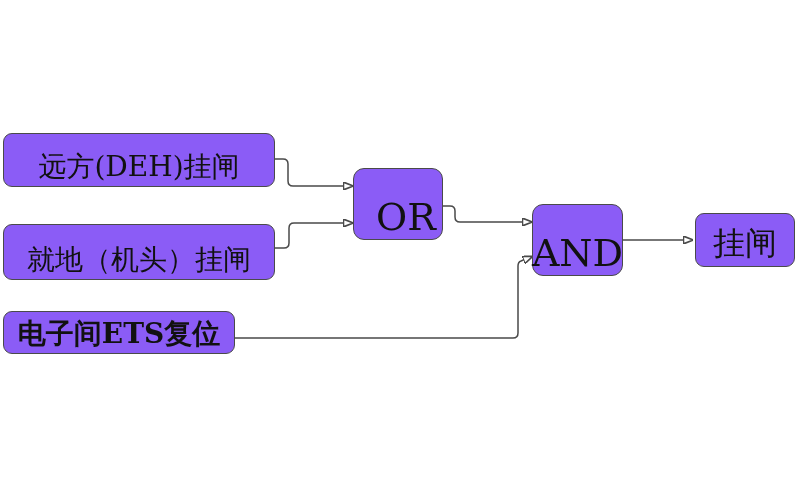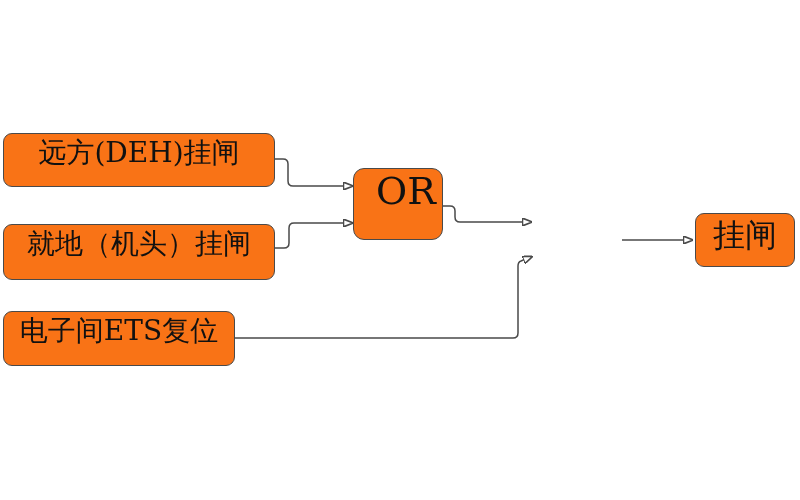--- a/index.html
+++ b/index.html
@@ -25,23 +25,23 @@
   .wires path {
     fill: none;
     stroke: #4a4a4a;
     stroke-width: 1.5;
   }
   .node {
     position: absolute;
     box-sizing: border-box;
     border: 1.6px solid #4a4a4a;
     border-radius: 9px;
-    background: #f97316;
+    background: #8b5cf6;
     display: flex;
-    align-items: flex-start;
+    align-items: flex-end;
     justify-content: center;
     color: #111111;
     white-space: nowrap;
   }
   .node.input-node { font-size: 28px; }
   .node.gate-node  { font-size: 38px; border-radius: 11px; }
   .node.output-node{ font-size: 32px; }
 </style>
 </head>
 <body>
@@ -67,26 +67,29 @@
   </svg>
 
   <div class="node input-node" style="left:3px; top:133px; width:272px; height:54px;">
     <span>远方(DEH)挂闸</span>
   </div>
 
   <div class="node input-node" style="left:3px; top:224px; width:272px; height:56px;">
     <span>就地（机头）挂闸</span>
   </div>
 
-  <div class="node input-node" style="left:3px; top:311px; width:232px; height:55px;">
+  <div class="node input-node" style="left:3px; top:311px; width:232px; height:43px;font-weight:bold;">
     <span>电子间ETS复位</span>
   </div>
 
   <div class="node gate-node" style="left:353px; top:168px; width:90px; height:72px;padding-left:16px;">
     <span>OR</span>
   </div>
 
+  <div class="node gate-node" style="left:532px; top:204px; width:91px; height:72px;">
+    <span>AND</span>
+  </div>
 
   <div class="node output-node" style="left:695px; top:213px; width:100px; height:54px;">
     <span>挂闸</span>
   </div>
 
 </div>
 
 </body></html>

